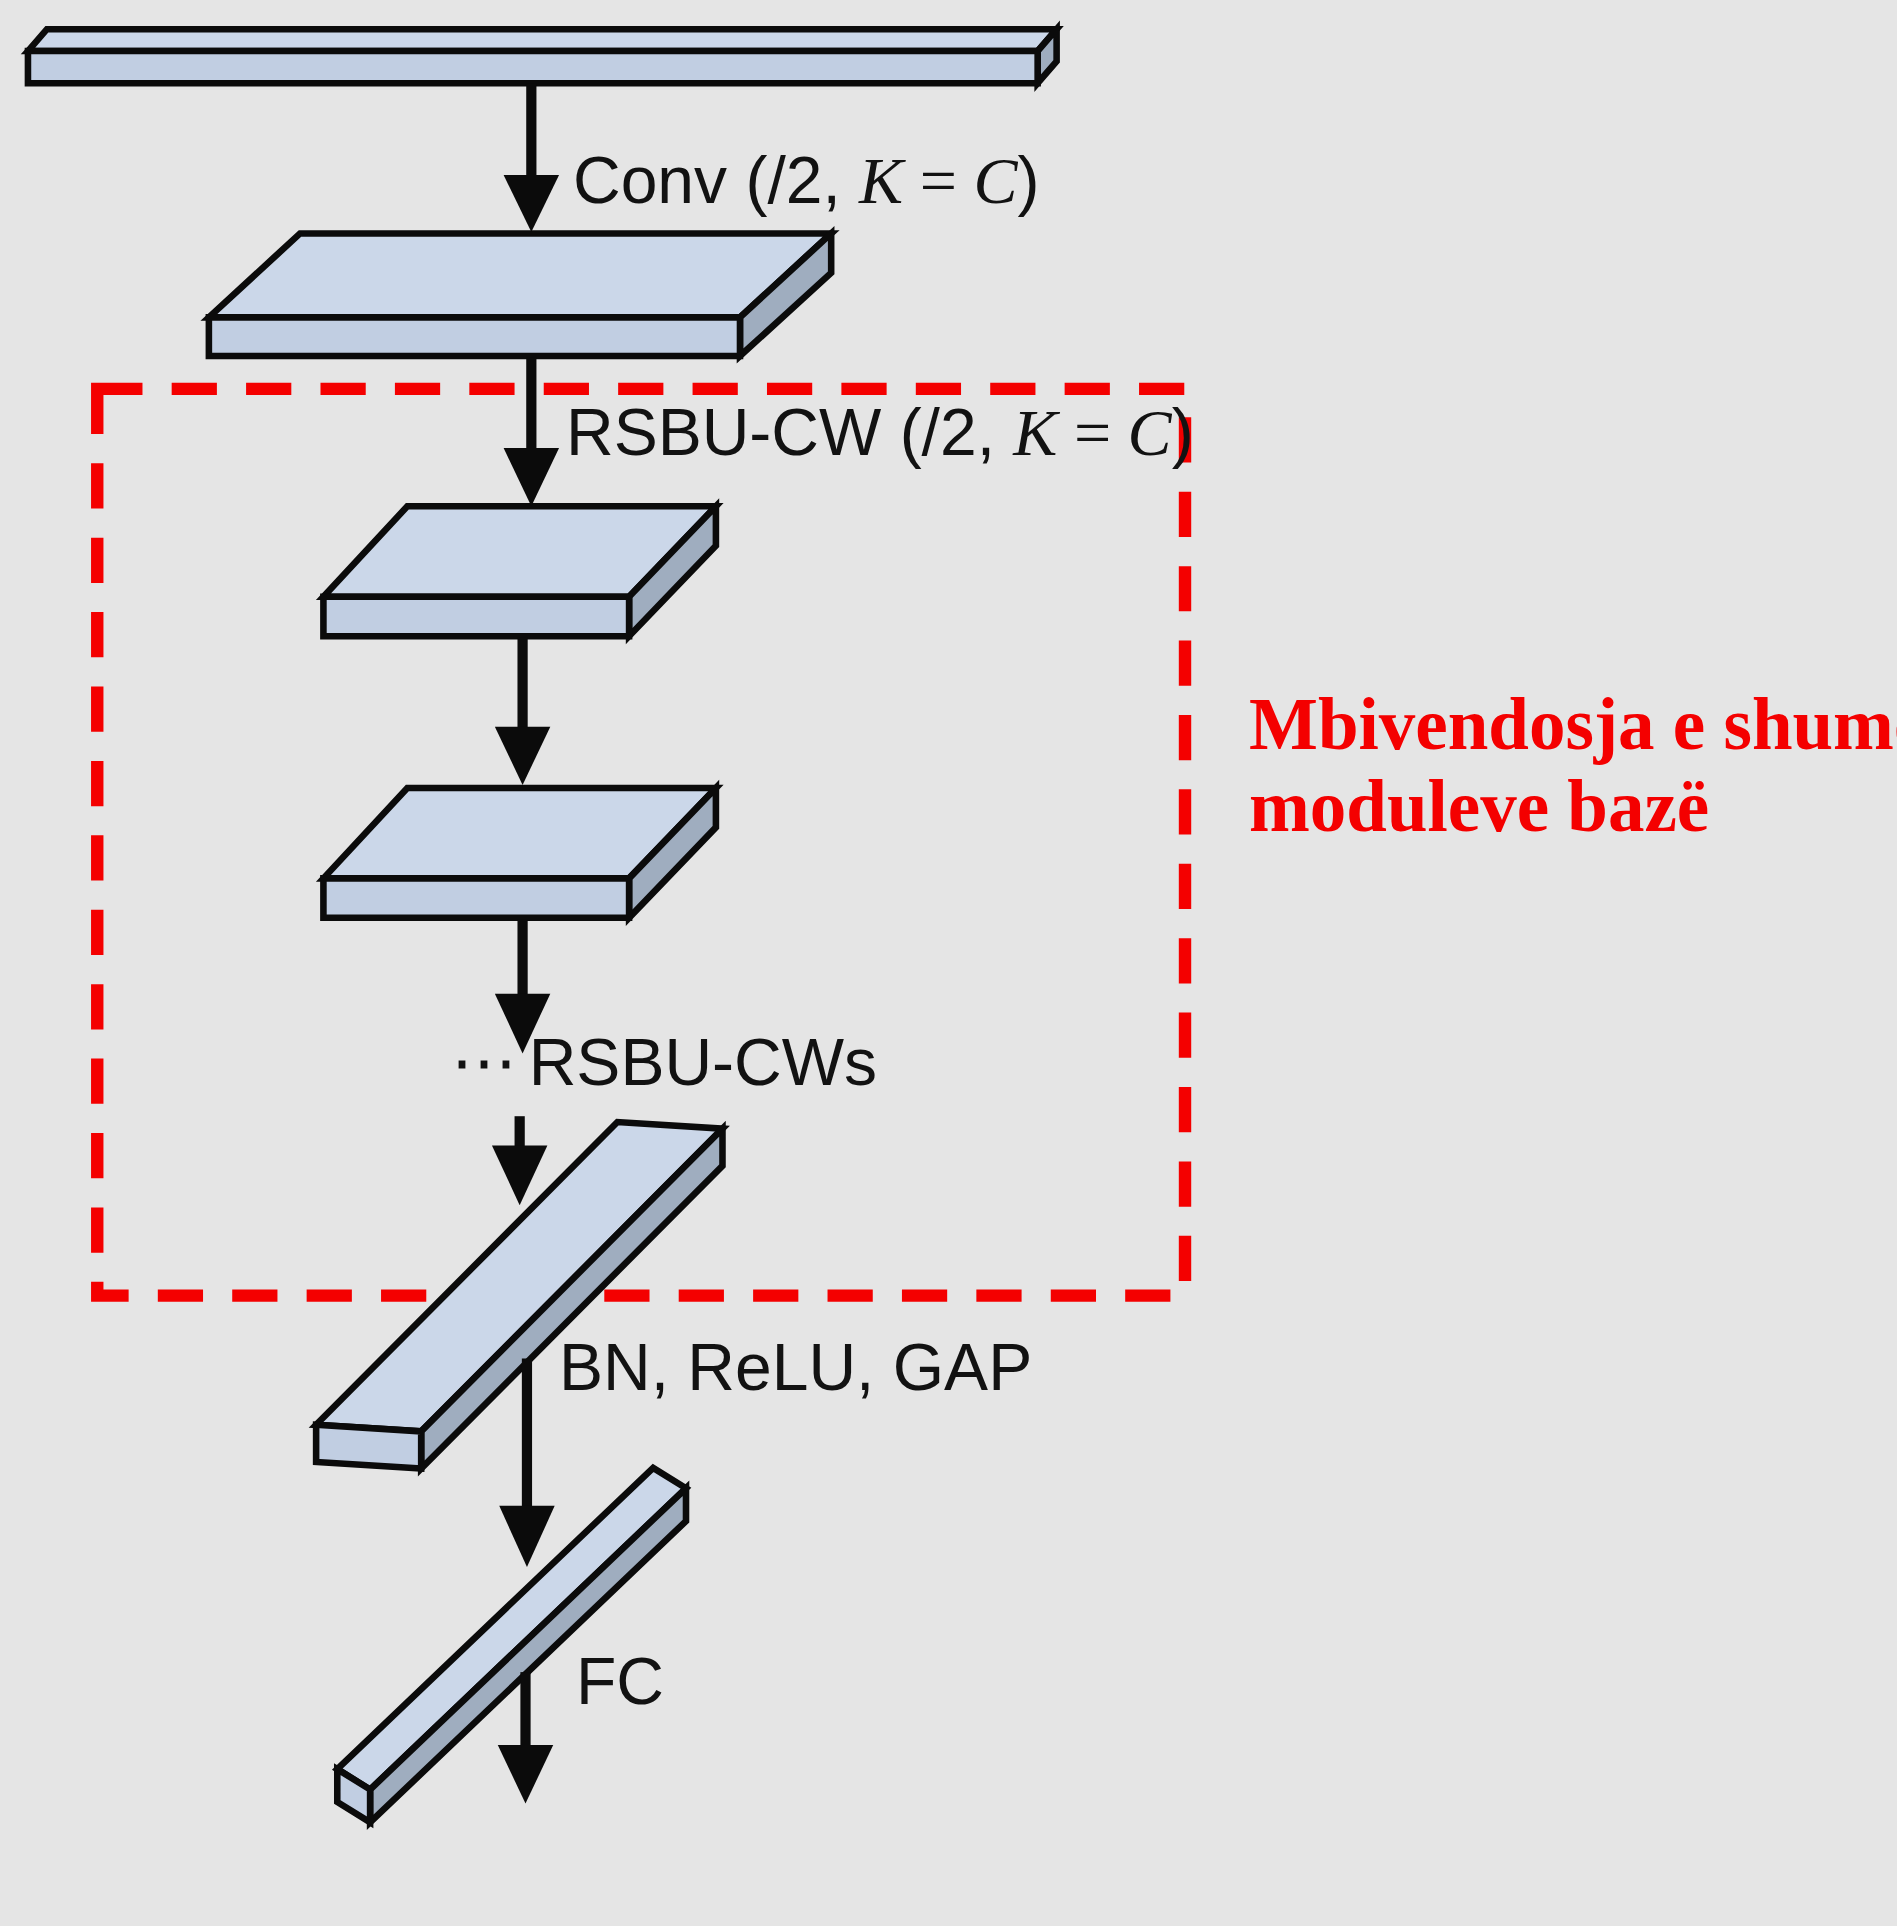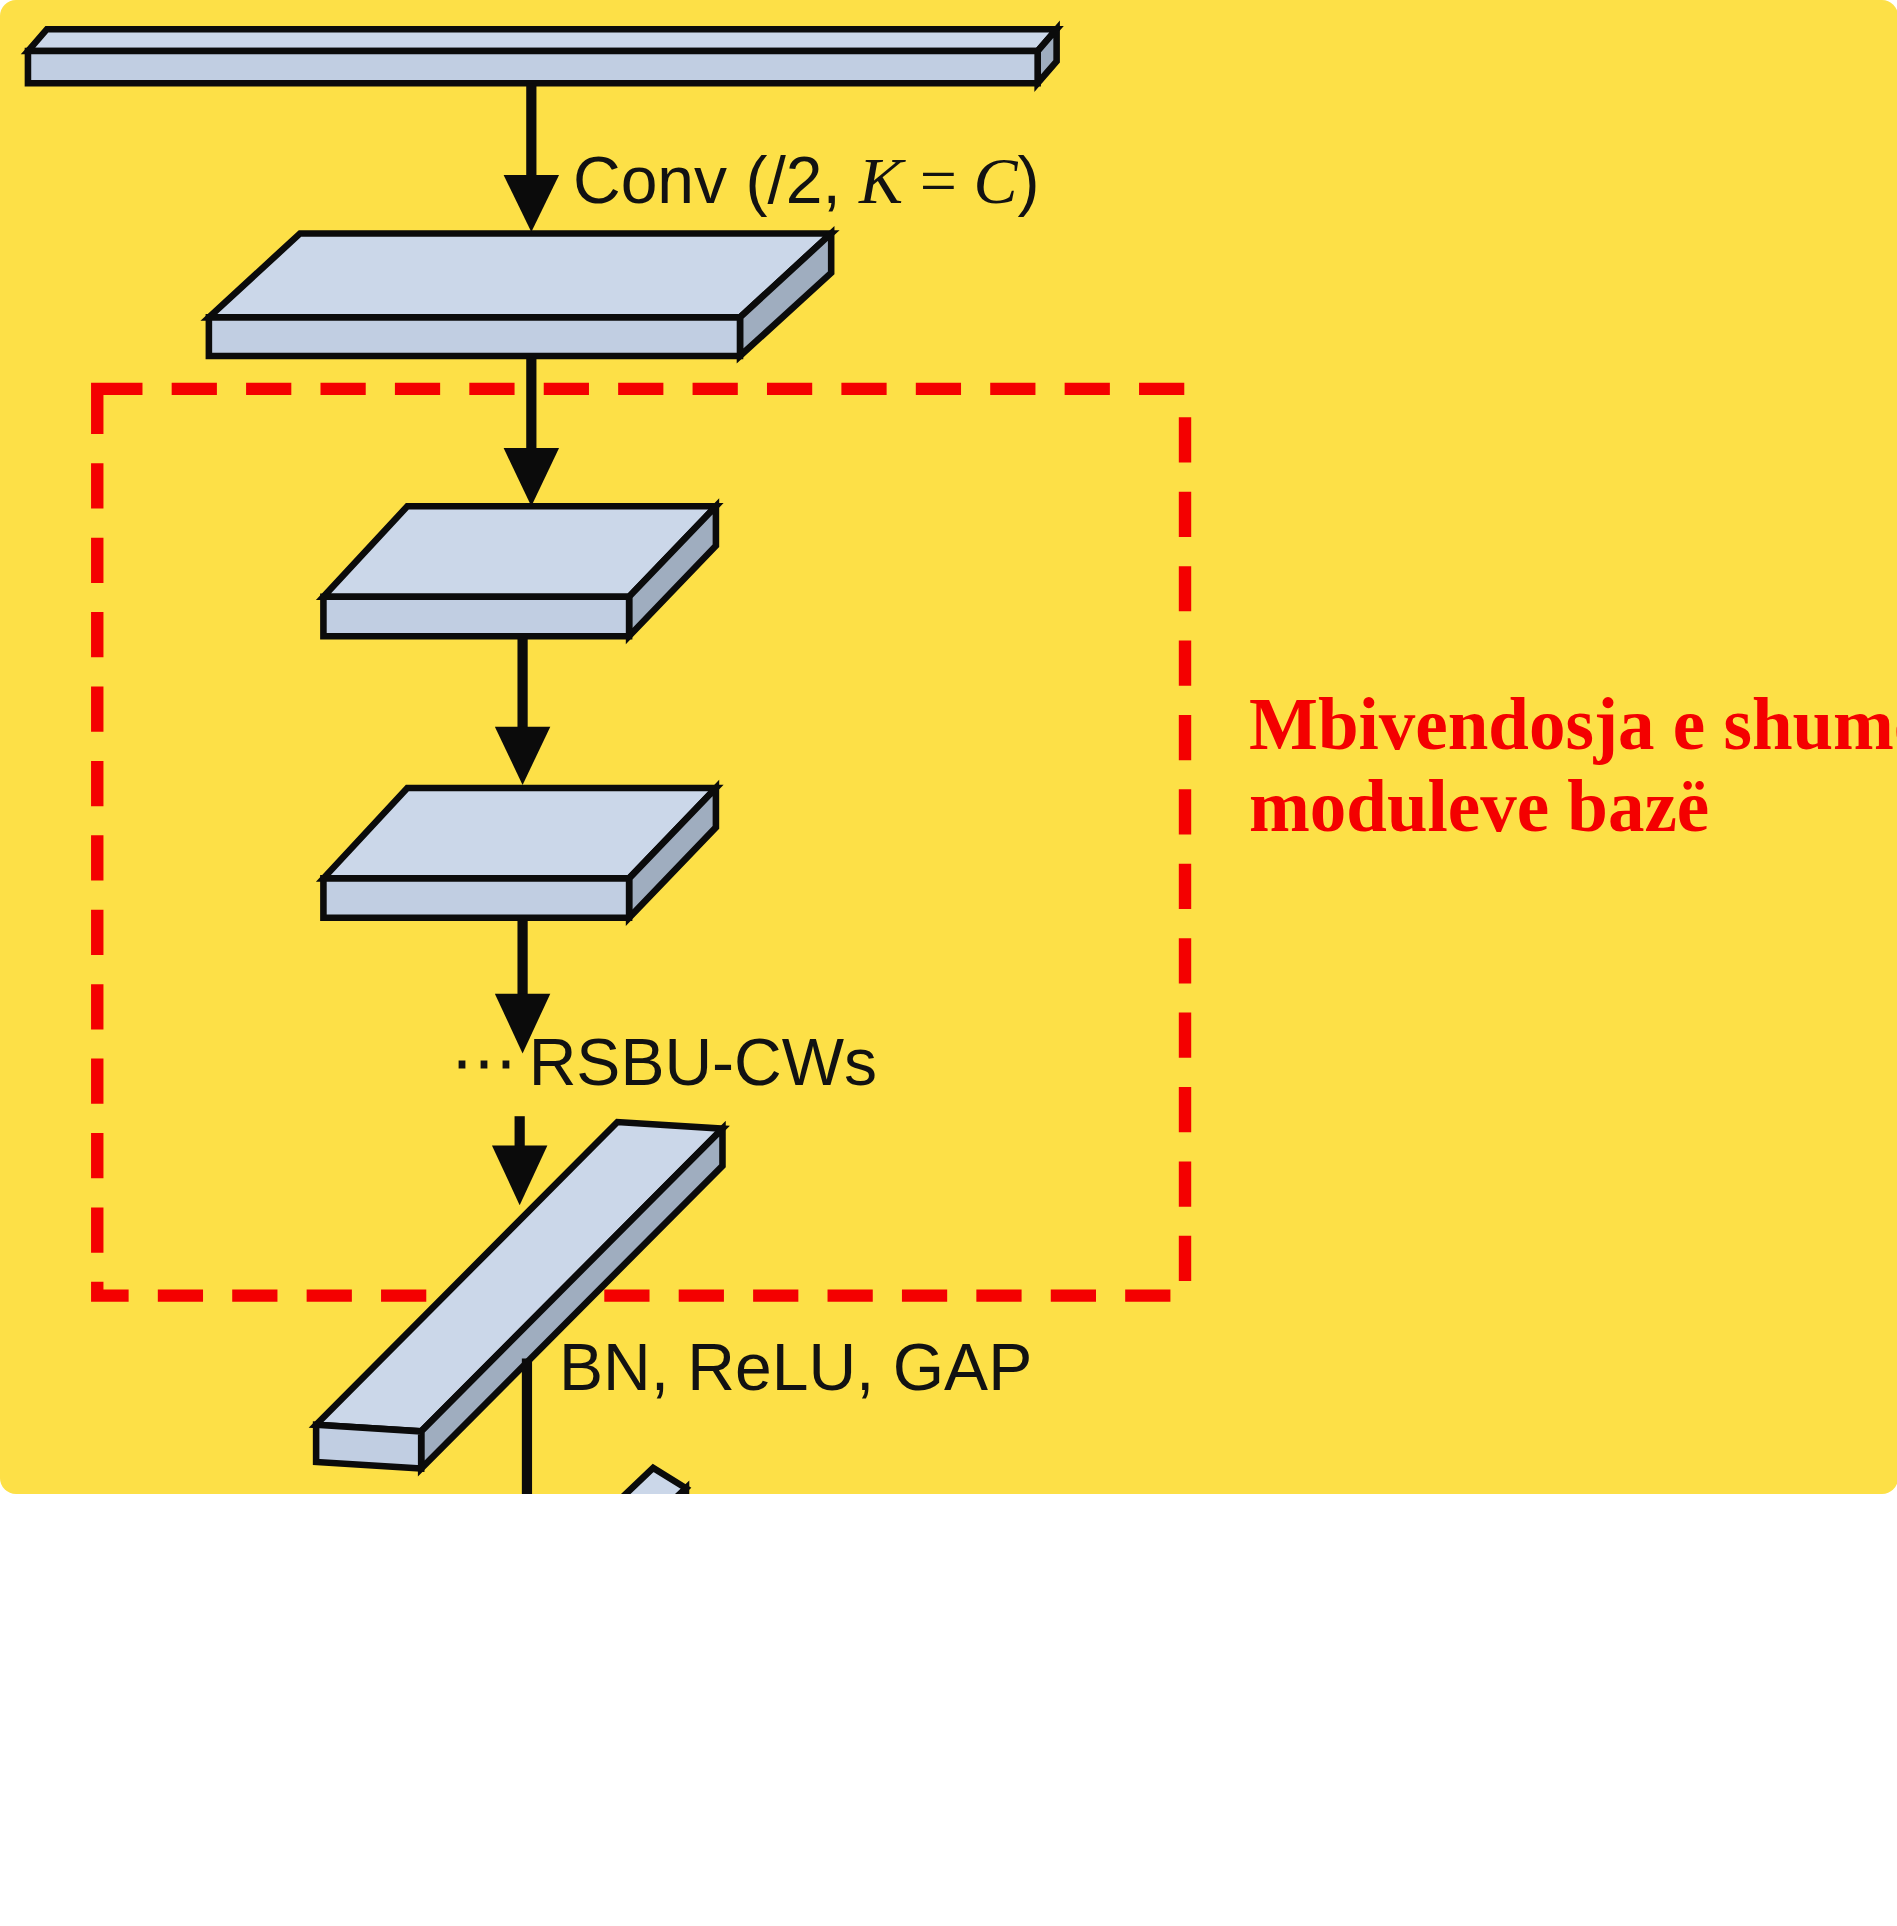--- a/index.html
+++ b/index.html
@@ -6,26 +6,25 @@
     --accent:#f40000;
     --face-top:#cbd7e9;
     --face-front:#c1cee2;
     --face-side:#9fadbf;
     --stroke:#0b0b0b;
     --text:#121212;
   }
   html,body{margin:0;padding:0;background:#ffffff;}
   .canvas{
     position:relative;
-    width:1898px;height:1494px;
-    background:#fde047;
+    width:1898px;height:1926px;
+    background:#e5e5e5;
     overflow:hidden;
     font-family:"Liberation Sans",sans-serif;
     color:var(--text);
-    border-radius:16px;
   }
   svg.layer{position:absolute;left:0;top:0;}
   .face-top  {fill:var(--face-top);  stroke:var(--stroke);stroke-width:9;stroke-linejoin:miter;}
   .face-front{fill:var(--face-front);stroke:var(--stroke);stroke-width:9;stroke-linejoin:miter;}
   .face-side {fill:var(--face-side); stroke:var(--stroke);stroke-width:9;stroke-linejoin:miter;}
   .dashed-box{fill:none;stroke:var(--accent);stroke-width:17;stroke-dasharray:62 40;}
   .arrow-shaft{stroke:var(--stroke);stroke-width:14;}
   .arrow-head{fill:var(--stroke);stroke:none;}
   .lbl{
     position:absolute;
@@ -115,20 +114,21 @@
       <polygon class="arrow-head" points="722,2148 684,2064 760,2064"></polygon>
     </g>
     <g>
       <line class="arrow-shaft" x1="720" y1="2292" x2="720" y2="2400"></line>
       <polygon class="arrow-head" points="720,2472 682,2392 758,2392"></polygon>
     </g>
   </svg>
 
   <div class="lbl" style="left:573px;top:147px;"><span>Conv (/2, </span><span class="mvar">K</span><span class="meq"> = </span><span class="mvar">C</span><span>)</span></div>
 
+  <div class="lbl" style="left:566px;top:399px;"><span>RSBU-CW (/2, </span><span class="mvar">K</span><span class="meq"> = </span><span class="mvar">C</span><span>)</span></div>
 
 
 
   <div class="lbl" style="left:559px;top:1334px;">BN, ReLU, GAP</div>
 
   <div class="lbl" style="left:451px;top:1029px;"><span class="dots">⋯</span><span>RSBU-CWs</span></div>
 
   <div class="lbl" style="left:576px;top:1648px;">FC</div>
 
 

